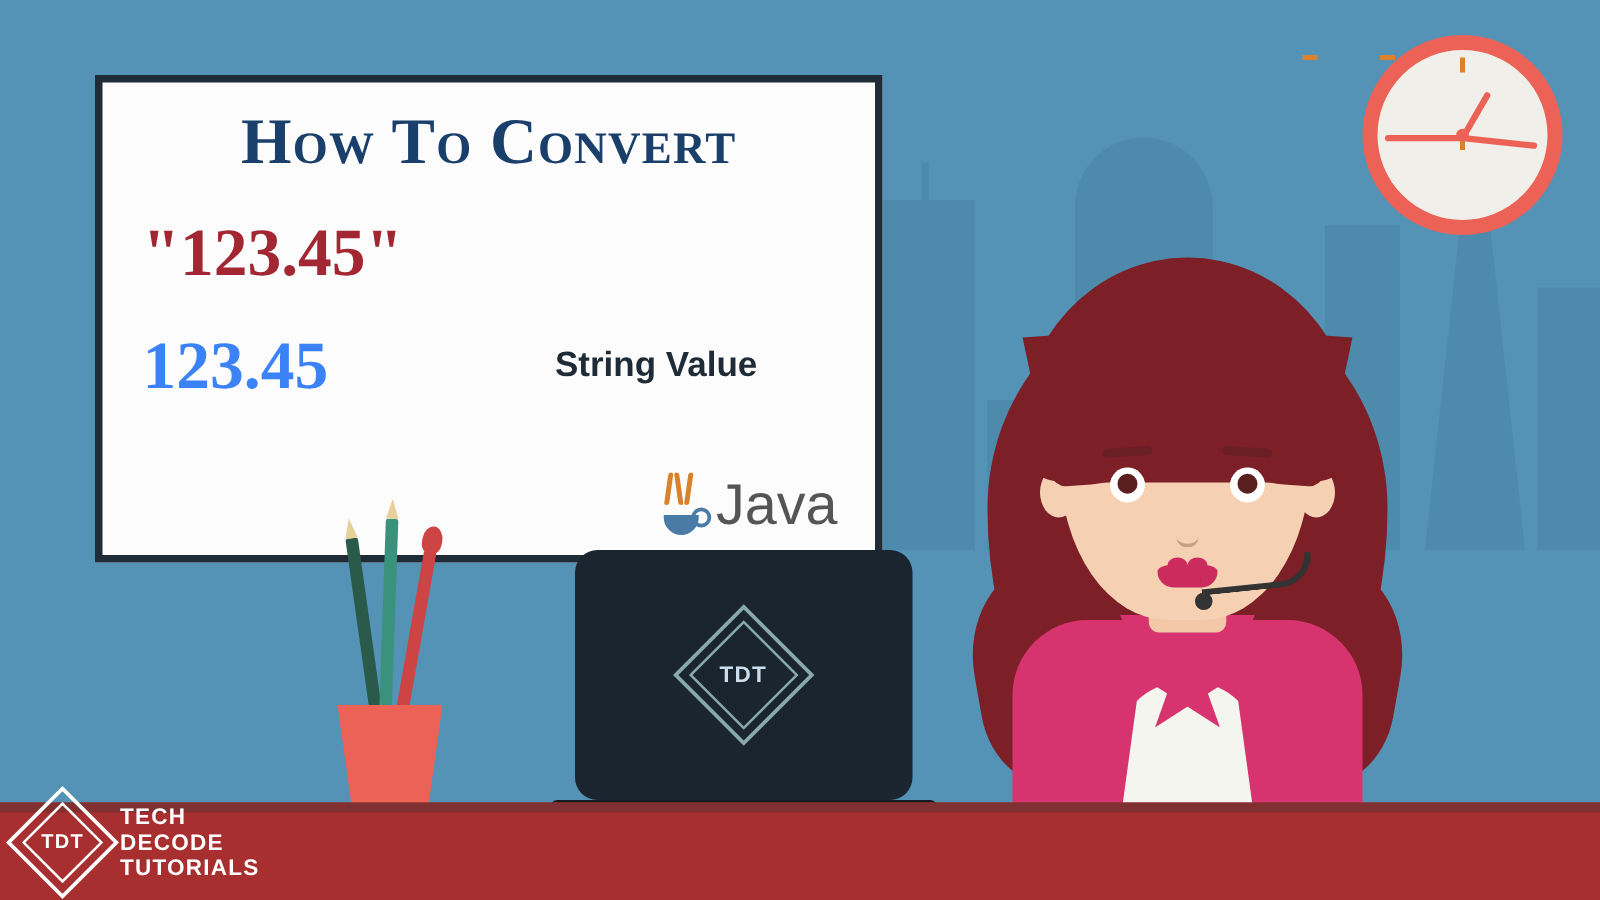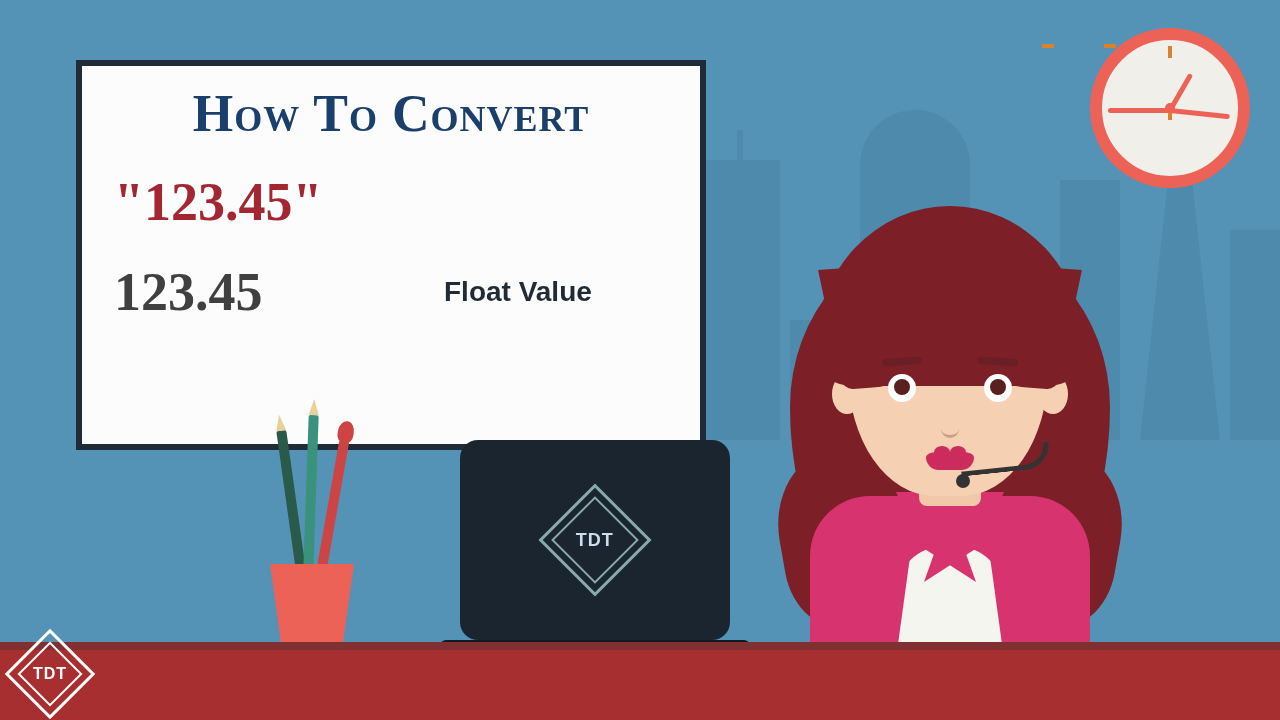--- a/index.html
+++ b/index.html
@@ -39,21 +39,21 @@
     background: #fcfcfc;
     border: 6px solid #1f2b36;
     padding: 18px 24px 10px;
     margin-top: 36px;
   }
   .title1 { font-family: Georgia, 'Times New Roman', serif; font-variant: small-caps; letter-spacing: 1px; font-weight: 900; color: #1a3f6b; text-align: center; font-size: 52px; }
   .title2 { font-family: Georgia, 'Times New Roman', serif; font-variant: small-caps; letter-spacing: 1px; font-weight: 900; color: #1a3f6b; text-align: center; font-size: 40px; margin-top: 2px; }
   .row { display: flex; align-items: center; margin-top: 28px; padding-left: 8px; }
   .big { font-family: Georgia, 'Times New Roman', serif; font-weight: 900; font-size: 54px; width: 330px; }
   .red { color: #a22733; }
-  .green { color: #404040; }
+  .green { color: #3b82f6; }
   .lbl { font-family: Arial, sans-serif; font-weight: 700; font-size: 28px; color: #1f2b36; }
   .java { position: absolute; right: 30px; bottom: 14px; display:flex; align-items:center; gap:10px; }
   .java-txt { font-size: 46px; color: #555; font-family: Arial, sans-serif; }
   .cup { width: 36px; height: 50px; position: relative; }
   .cup::before { content:''; position:absolute; bottom:0; left:4px; width:28px; height:16px; border-radius: 0 0 14px 14px; background:#4a7aa6; }
   .cup::after { content:''; position:absolute; bottom:6px; left:26px; width:10px; height:10px; border:3px solid #4a7aa6; border-radius:50%; }
   .steam { position:absolute; top:0; left:6px; width:24px; height:30px; }
   .steam span { position:absolute; width:4px; height:26px; background:#d9822b; border-radius:3px; }
   .steam span:nth-child(1){left:0; transform:skewX(-8deg);}
   .steam span:nth-child(2){left:8px; transform:skewX(8deg);}
@@ -155,21 +155,31 @@
     <div class="bld b7"></div>
 </div>
 
 <div class="card">
   <div class="title1">How To Convert</div>
   <div class="row">
     <div class="big red">"123.45"</div>
   </div>
   <div class="row">
     <div class="big green">123.45</div>
-    <div class="lbl">Float Value</div>
+    <div class="lbl">String Value</div>
+  </div>
+  <div class="java">
+    <div class="cup">
+      <div class="steam">
+          <span></span>
+          <span></span>
+          <span></span>
+        </div>
+    </div>
+    <div class="java-txt">Java</div>
   </div>
 </div>
 
 <div class="clock">
   <div class="tick t12"></div>
     <div class="tick t3"></div>
     <div class="tick t6"></div>
     <div class="tick t9"></div>
   <div class="hand sh"></div>
   <div class="hand hh"></div>
@@ -216,13 +226,18 @@
   </div>
   <div class="base"></div>
 </div>
 
 <div class="desk"></div>
 
 <div class="brand">
   <div class="logo">
       <span>TDT</span>
     </div>
+  <div class="txt">
+    <div>TECH</div>
+    <div>DECODE</div>
+    <div>TUTORIALS</div>
+  </div>
 </div>
 
 </body></html>

